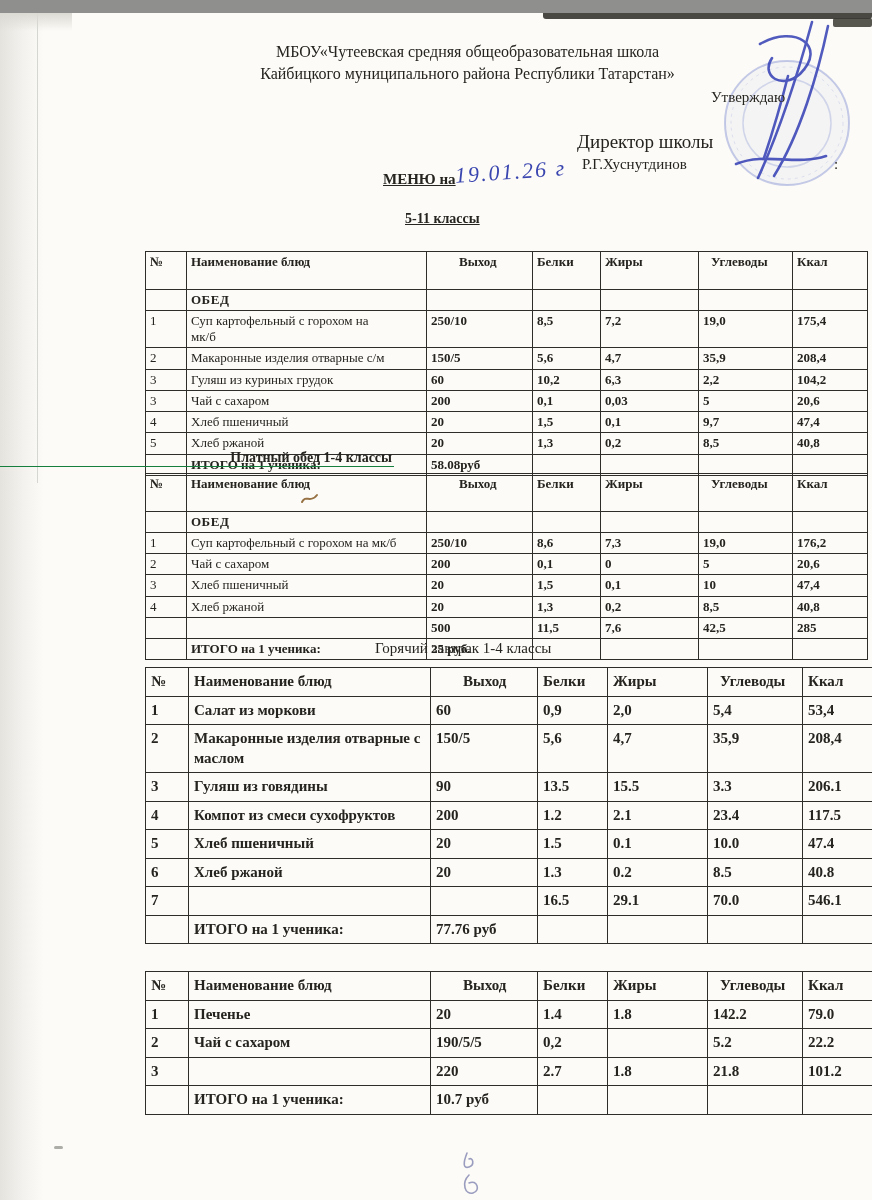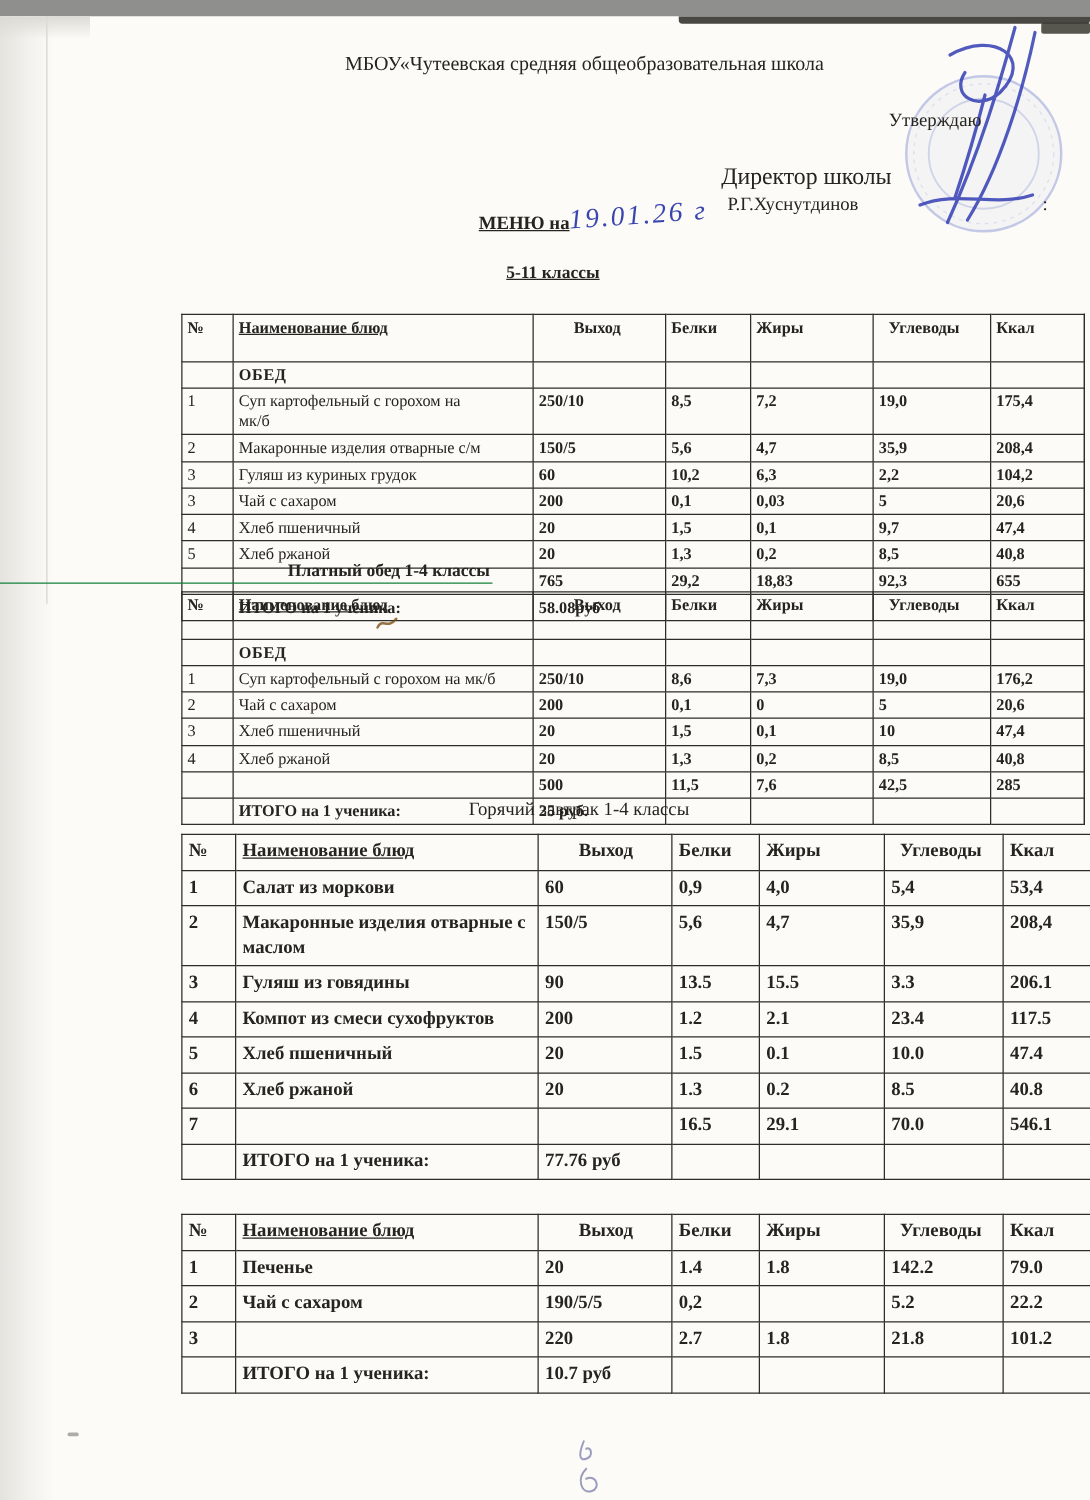--- a/index.html
+++ b/index.html
@@ -32,21 +32,21 @@
   .paid-title{left:0;top:437px;width:392px;border-bottom:1px solid #15803d;
     text-align:right;padding-right:2px;font-size:14px;font-weight:bold;}
   .breakfast-title{left:375px;top:627px;font-size:15px;}
   
   .menu-table{border-collapse:collapse;table-layout:fixed;width:700px;}
   .menu-table th,.menu-table td{
     border:1px solid #2e2d2a;vertical-align:top;text-align:left;
     white-space:pre-line;overflow:hidden;}
   .menu-table th{font-weight:bold;}
   .menu-table th:nth-child(1){width:32px;}
-  .menu-table th:nth-child(2){width:231px;text-decoration:underline;}
+  .menu-table th:nth-child(2){width:231px;}
   .menu-table th:nth-child(3){width:69px;padding-left:32px;}
   .menu-table th:nth-child(4){width:59px;}
   .menu-table th:nth-child(5){width:89px;}
   .menu-table th:nth-child(6){width:77px;padding-left:12px;}
   .menu-table th:nth-child(7){width:66px;}
   .t-small th,.t-small td{font-size:13px;padding:2px 4px;line-height:1.25;}
   .t-small td:nth-child(n+3){font-weight:600;}
   .t-big th,.t-big td{font-size:15px;padding:4px 5px;line-height:1.3;font-weight:600;}
   tr.section td:nth-child(2){font-weight:600;letter-spacing:.5px;}
   tr.itogo td:nth-child(2),tr.itogo td:nth-child(3){font-weight:bold;}
@@ -87,20 +87,21 @@
         <path d="M128,10 C118,58 100,118 74,160"></path>
         <path d="M60,28 C95,8 128,30 100,58 C82,74 60,60 72,42"></path>
         <path d="M88,60 C80,92 72,118 64,142"></path>
         <path d="M36,148 C66,136 96,150 126,140"></path>
       </g>
     </svg>
   </div>
 
   <div class="abs school">
     <div>МБОУ«Чутеевская средняя  общеобразовательная школа</div>
+    <div>Кайбицкого муниципального района Республики Татарстан»</div>
   </div>
   <div class="abs approve">Утверждаю</div>
   <div class="abs director-label">Директор школы</div>
   <div class="abs director-name">Р.Г.Хуснутдинов</div>
   <div class="abs colon">:</div>
   <div class="abs menu-label">МЕНЮ на</div>
   <div class="abs hand-date">19.01.26 г</div>
   <div class="abs subtitle">5-11 классы</div>
 
   <table class="abs menu-table t-small tbl1">
@@ -181,30 +182,20 @@
         <tr class="dish">
           <td>5</td>
           <td>Хлеб ржаной</td>
           <td>20</td>
           <td>1,3</td>
           <td>0,2</td>
           <td>8,5</td>
           <td>40,8</td>
           <td>444</td>
         </tr>
-        <tr class="totals">
-          <td></td>
-          <td></td>
-          <td>765</td>
-          <td>29,2</td>
-          <td>18,83</td>
-          <td>92,3</td>
-          <td>655</td>
-          <td></td>
-        </tr>
         <tr class="itogo">
           <td></td>
           <td>ИТОГО на 1 ученика:</td>
           <td>58.08руб</td>
           <td></td>
           <td></td>
           <td></td>
           <td></td>
           <td></td>
         </tr>
@@ -320,21 +311,21 @@
           <th>Ккал</th>
           <th>№рецеп</th>
         </tr>
       </thead>
       <tbody>
         <tr class="dish">
           <td>1</td>
           <td>Салат из моркови</td>
           <td>60</td>
           <td>0,9</td>
-          <td>4,0</td>
+          <td>2,0</td>
           <td>5,4</td>
           <td>53,4</td>
           <td>35</td>
         </tr>
         <tr class="dish">
           <td>2</td>
           <td>Макаронные изделия отварные с маслом</td>
           <td>150/5</td>
           <td>5,6</td>
           <td>4,7</td>

